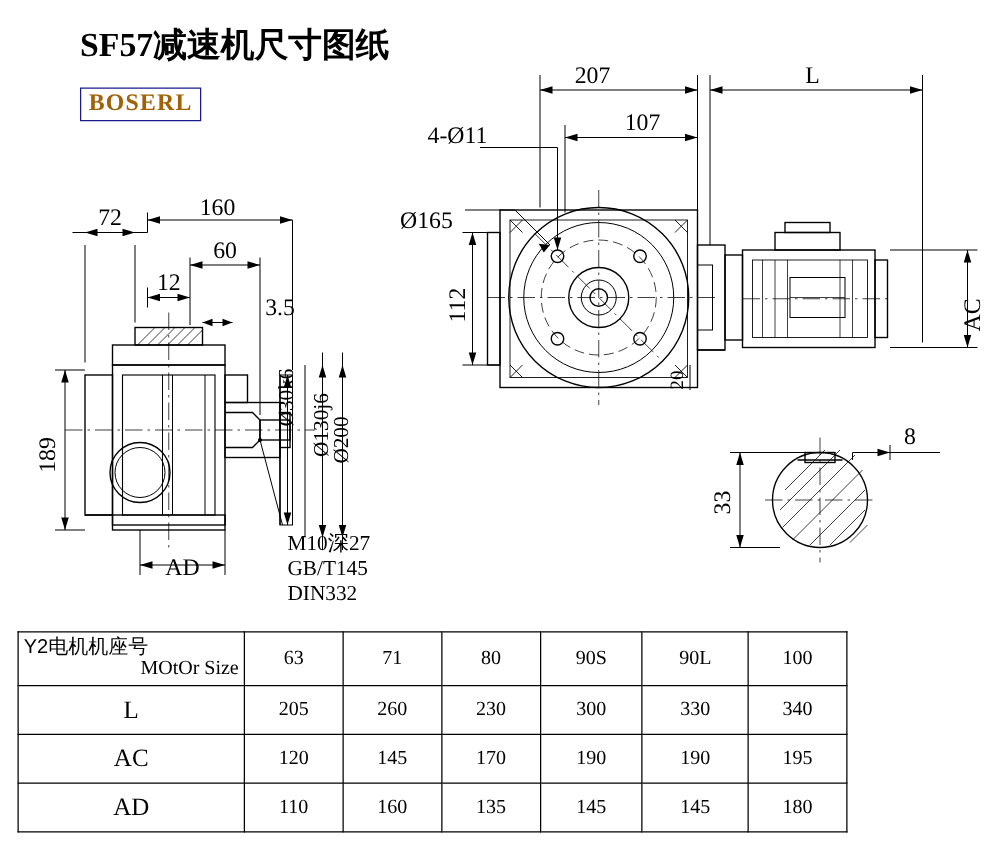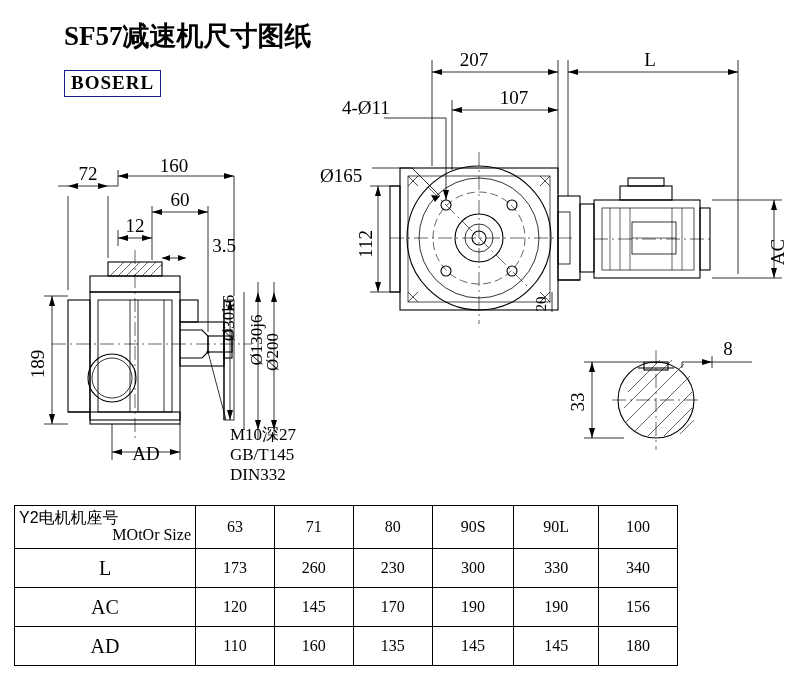--- a/index.html
+++ b/index.html
@@ -19,21 +19,21 @@
     white-space:nowrap;
   }
   .logo{
     position:absolute;left:52px;top:70px;
     border:1.5px solid #1a1a8c;
     padding:1px 6px 2px 6px;
     background:#fff;
   }
   .logo span{
     font-family:"Liberation Serif", serif;
-    font-weight:bold;font-size:19px;color:#000000;letter-spacing:1px;
+    font-weight:bold;font-size:19px;color:#a16207;letter-spacing:1px;
   }
   svg{position:absolute;left:0;top:0;}
   .tbl{
     position:absolute;left:2px;top:505px;width:664px;
     border-collapse:collapse;
   }
   .tbl td{
     border:1.6px solid #000;
     text-align:center;
     font-size:16px;
@@ -337,35 +337,35 @@
         </td>
         <td>63</td>
         <td>71</td>
         <td>80</td>
         <td>90S</td>
         <td>90L</td>
         <td>100</td>
       </tr>
       <tr>
         <td class="rlbl">L</td>
-        <td>173</td>
+        <td>205</td>
         <td>260</td>
         <td>230</td>
         <td>300</td>
         <td>330</td>
         <td>340</td>
       </tr>
       <tr>
         <td class="rlbl">AC</td>
         <td>120</td>
         <td>145</td>
         <td>170</td>
         <td>190</td>
         <td>190</td>
-        <td>156</td>
+        <td>195</td>
       </tr>
       <tr>
         <td class="rlbl">AD</td>
         <td>110</td>
         <td>160</td>
         <td>135</td>
         <td>145</td>
         <td>145</td>
         <td>180</td>
       </tr>

